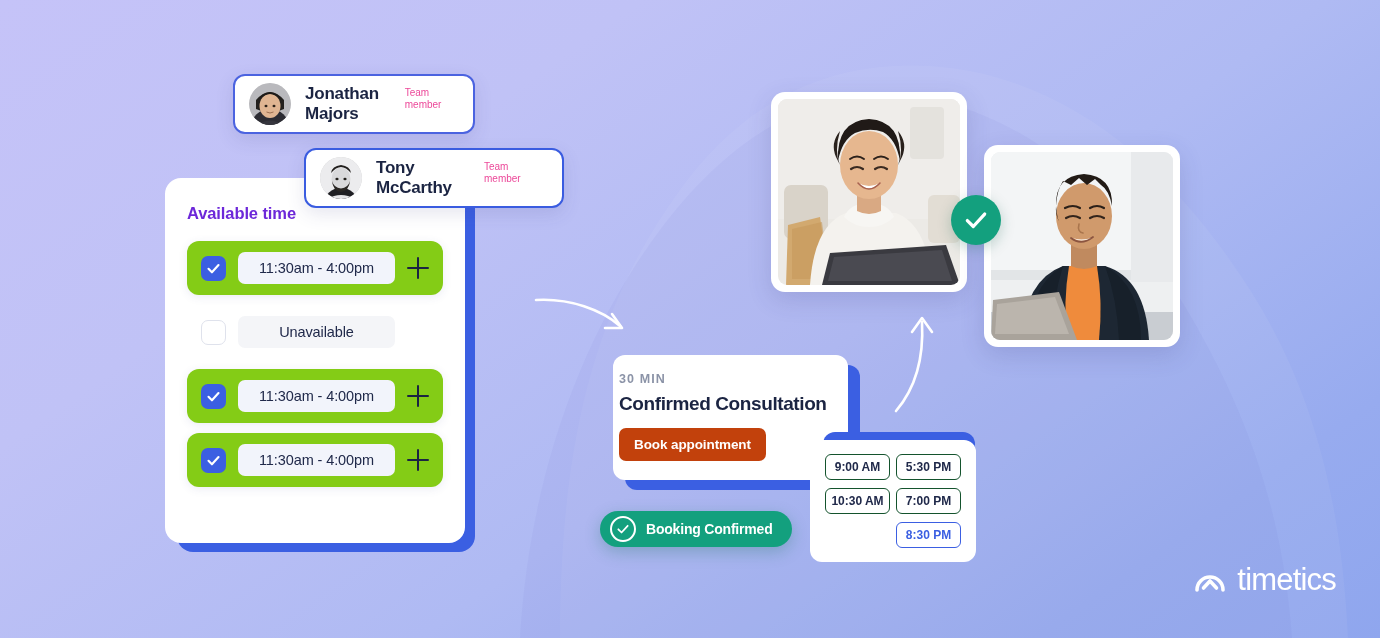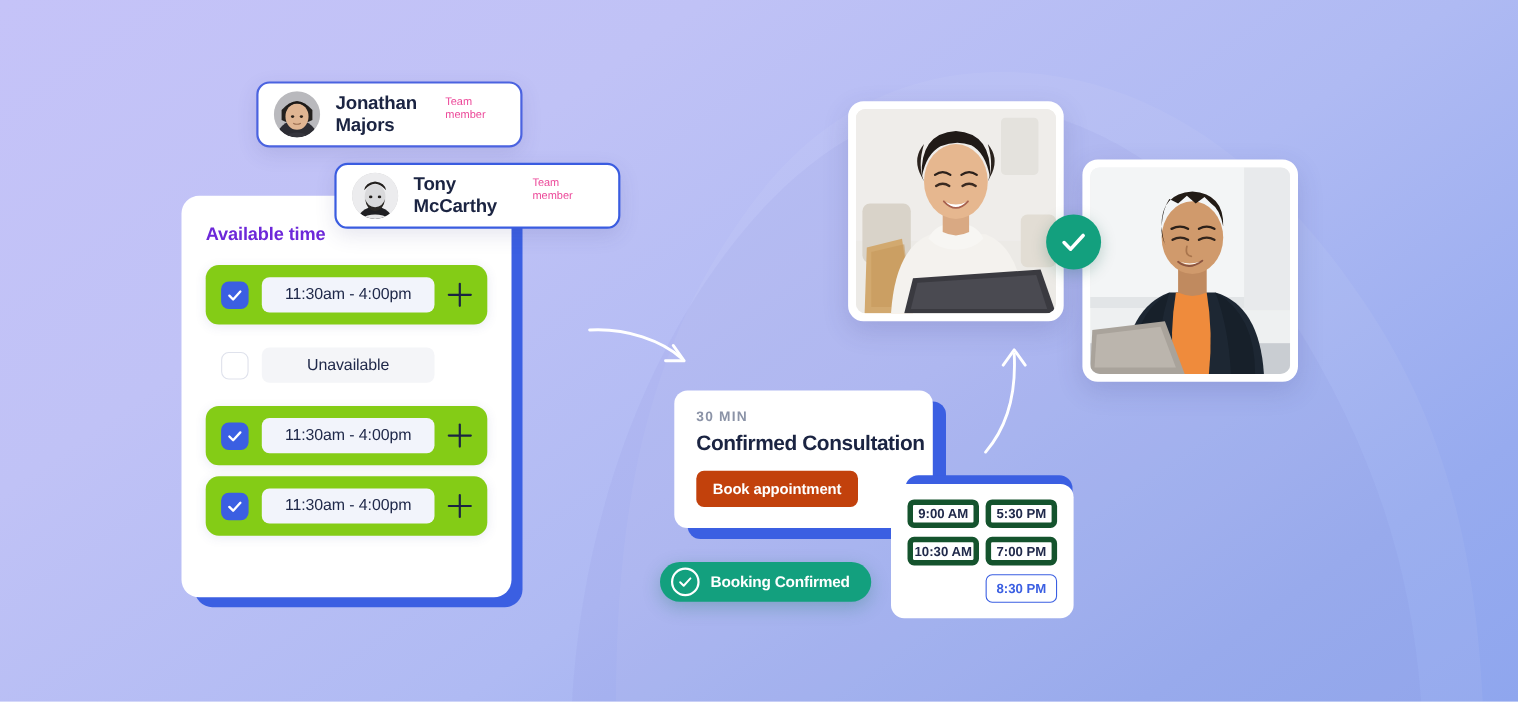--- a/index.html
+++ b/index.html
@@ -177,21 +177,21 @@
     width: 235px; height: 125px;
     background: #3b5fe2;
     border-radius: 12px;
   }
   #consult-card {
     position: absolute;
     left: 613px; top: 355px;
     width: 235px; height: 125px;
     background: #ffffff;
     border-radius: 12px;
-    padding: 17px 20px;
+    padding: 17px 6px;
   }
   #consult-duration {
     font-size: 12.5px;
     font-weight: 700;
     letter-spacing: 1.1px;
     color: #8b93a7;
   }
   #consult-title {
     font-size: 19px;
     font-weight: 700;
@@ -231,21 +231,21 @@
     background: #ffffff;
     border-radius: 12px;
     padding: 14px 15px;
     display: grid;
     grid-template-columns: 1fr 1fr;
     grid-auto-rows: 26px;
     gap: 8px 6px;
     align-content: start;
   }
   .time-pill {
-    border: 5px solid #14532d;
+    border: 1px solid #14532d;
     border-radius: 6px;
     display: flex; align-items: center; justify-content: center;
     font-size: 12px;
     font-weight: 600;
     color: #20294a;
     background: #ffffff;
     cursor: pointer;
     font-family: "Liberation Sans", sans-serif;
   }
   .time-pill.selected {
@@ -516,14 +516,21 @@
 
   <div id="confirm-pill">
     <span class="ring">
       <svg viewBox="0 0 24 24" fill="none" stroke="#ffffff" stroke-width="3" stroke-linecap="round" stroke-linejoin="round">
           <polyline points="4,12.5 9.5,18 20,6.5"></polyline>
         </svg>
     </span>
     <span id="confirm-text">Booking Confirmed</span>
   </div>
 
+  <div id="logo">
+    <svg id="logo-mark" viewBox="0 0 32 32">
+      <path d="M3 26 A13 13 0 0 1 29 26" stroke="#ffffff" stroke-width="3.6" fill="none" stroke-linecap="round"></path>
+      <path d="M9.5 24 L16 17 L22.5 24" stroke="#ffffff" stroke-width="3.6" fill="none" stroke-linecap="round" stroke-linejoin="round"></path>
+    </svg>
+    <span id="logo-text">timetics</span>
+  </div>
 
 </div>
 
 </body></html>

